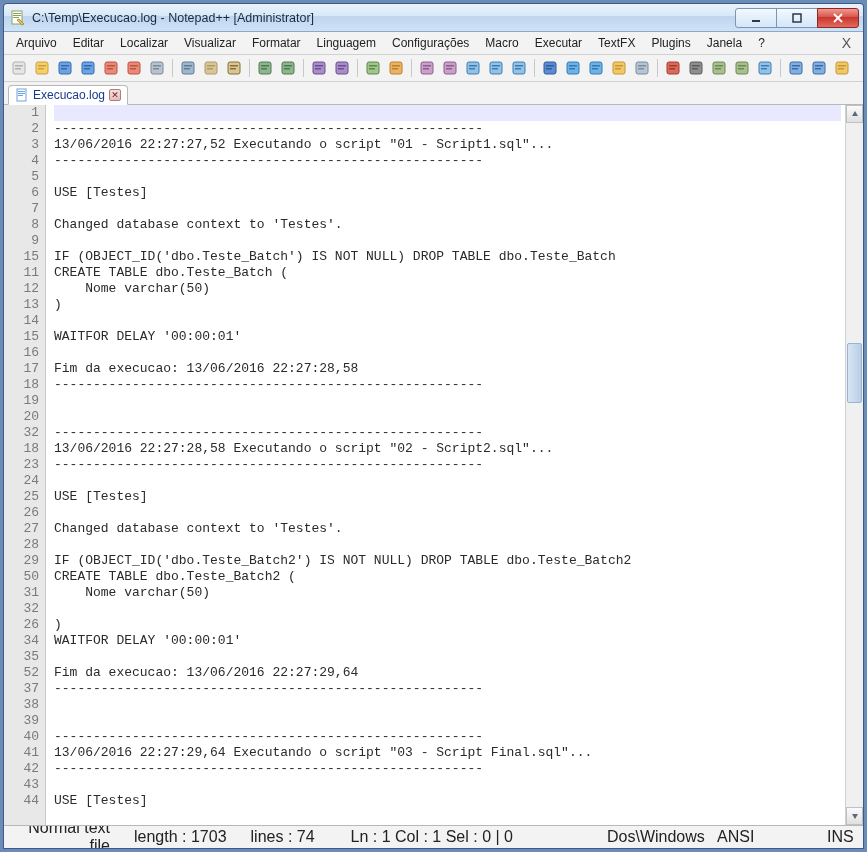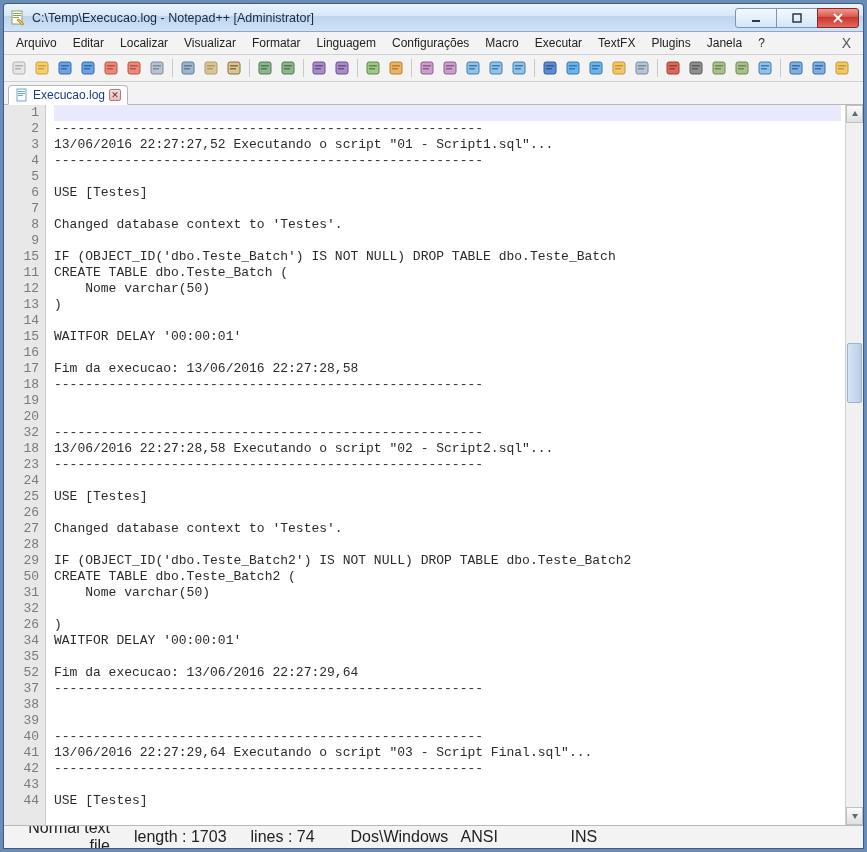--- a/index.html
+++ b/index.html
@@ -561,18 +561,19 @@
             <path d="M4 7 L7 2 L1 2 Z" fill="#5a6a7a"></path>
           </svg>
         </div>
     </div>
   </div>
 
   <div class="statusbar">
     <span class="status-cell" style="width:110px">Normal text file</span>
     <span class="status-cell">length : 1703</span>
     <span class="status-cell" style="width:100px">lines : 74</span>
+    <span class="status-cell status-flex">Ln : 1    Col : 1    Sel : 0 | 0</span>
     <span class="status-cell" style="width:110px">Dos\Windows</span>
     <span class="status-cell" style="width:110px">ANSI</span>
     <span class="status-cell" style="width:40px">INS</span>
   </div>
 
 </div>
 
 </body></html>

